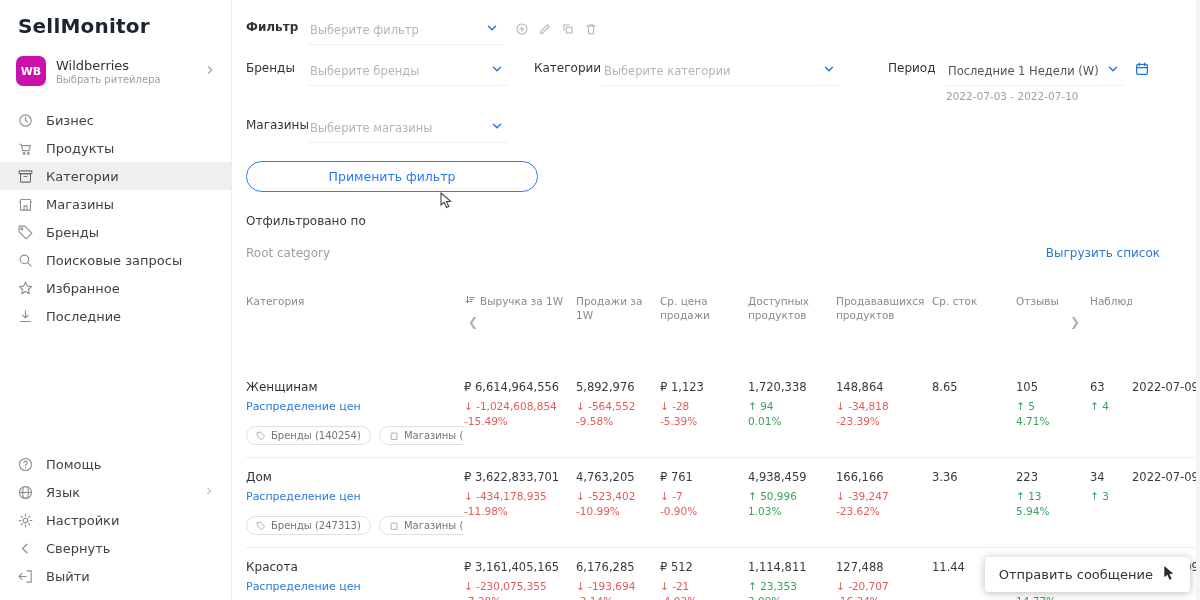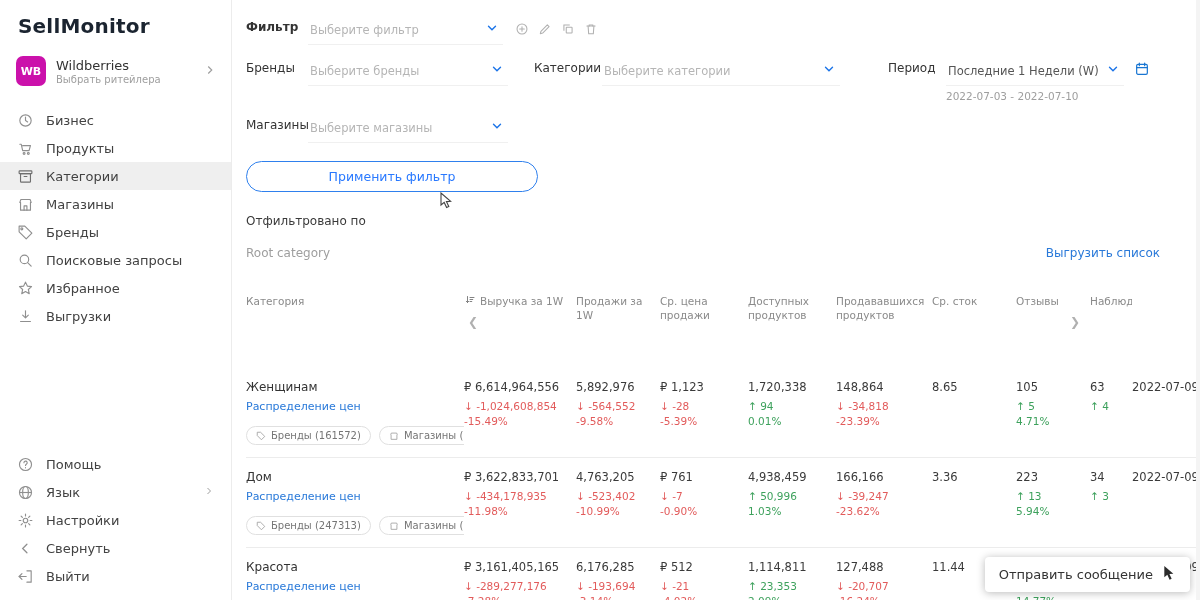--- a/index.html
+++ b/index.html
@@ -169,21 +169,21 @@
         <span class="m-label">Избранное</span>
       </div>
       <div class="m-item">
         <span class="m-icon">
           <svg viewBox="0 0 24 24" fill="none" stroke="#8f8f8f" stroke-width="1.6" stroke-linecap="round" stroke-linejoin="round">
               <path d="M12 4v9"></path>
               <path d="M8 10l4 4 4-4"></path>
               <path d="M5 19h14"></path>
             </svg>
         </span>
-        <span class="m-label">Выгрузки</span>
+        <span class="m-label">Последние</span>
       </div>
     </div>
 
     <div class="nav nav-footer">
       <div class="m-item">
         <span class="m-icon">
           <svg viewBox="0 0 24 24" fill="none" stroke="#8f8f8f" stroke-width="1.6">
               <circle cx="12" cy="12" r="8.5"></circle>
               <path d="M9.8 9.5a2.3 2.3 0 1 1 3.4 2c-.8.5-1.2 1-1.2 1.8" stroke-linecap="round"></path>
               <path d="M12 16.5v.2" stroke-linecap="round"></path>
@@ -370,21 +370,21 @@
 
       <div class="trow tgrid first">
         <div class="cell">
           <div class="rowname">Женщинам</div>
           <a class="rowlink">Распределение цен</a>
           <div class="tags">
             <span class="chip">
               <svg viewBox="0 0 24 24" fill="none" stroke="#9e9e9e" stroke-width="2">
                   <path d="M3 3h8l10 10-8 8L3 11z"></path>
                 </svg>
-              <span>Бренды (161572)</span>
+              <span>Бренды (140254)</span>
             </span>
             <span class="chip">
               <svg viewBox="0 0 24 24" fill="none" stroke="#9e9e9e" stroke-width="2">
                   <path d="M4 9l1.5-4h13L20 9"></path>
                   <path d="M5 9v11h14V9"></path>
                 </svg>
               <span>Магазины (114232)</span>
             </span>
           </div>
         </div>
@@ -493,21 +493,21 @@
       </div>
 
       <div class="trow tgrid">
         <div class="cell">
           <div class="rowname">Красота</div>
           <a class="rowlink">Распределение цен</a>
           
         </div>
         <div class="cell">
             <div class="v">₽ 3,161,405,165</div>
-            <div class="d neg">↓ -289,277,176</div>
+            <div class="d neg">↓ -230,075,355</div>
             <div class="p neg">-7.28%</div>
           </div>
         <div class="cell">
             <div class="v">6,176,285</div>
             <div class="d neg">↓ -193,694</div>
             <div class="p neg">-3.14%</div>
           </div>
         <div class="cell">
             <div class="v">₽ 512</div>
             <div class="d neg">↓ -21</div>

